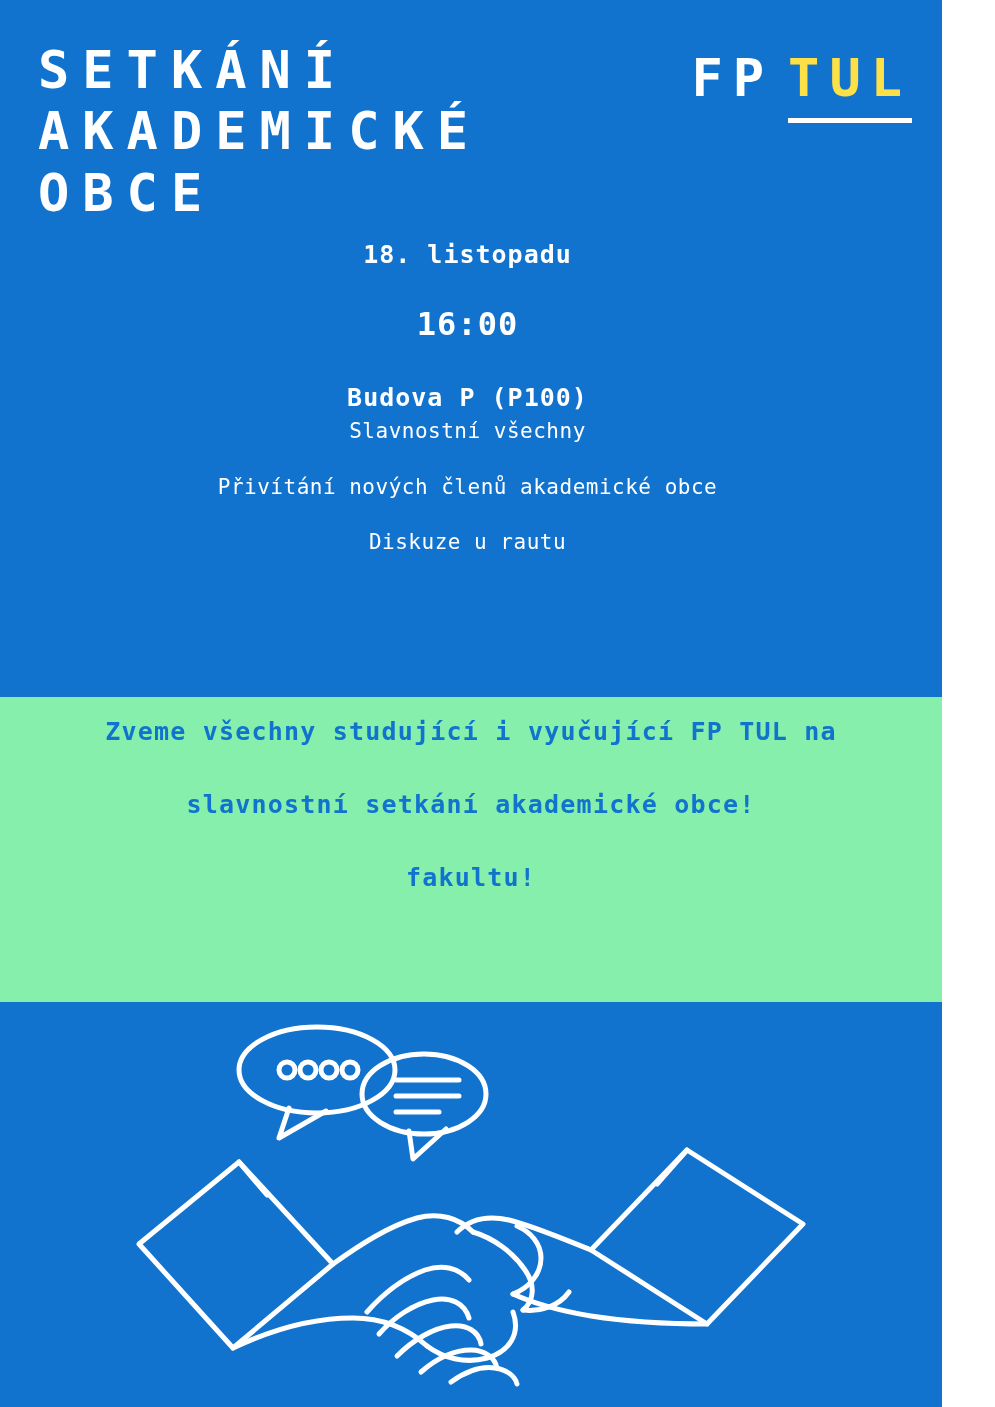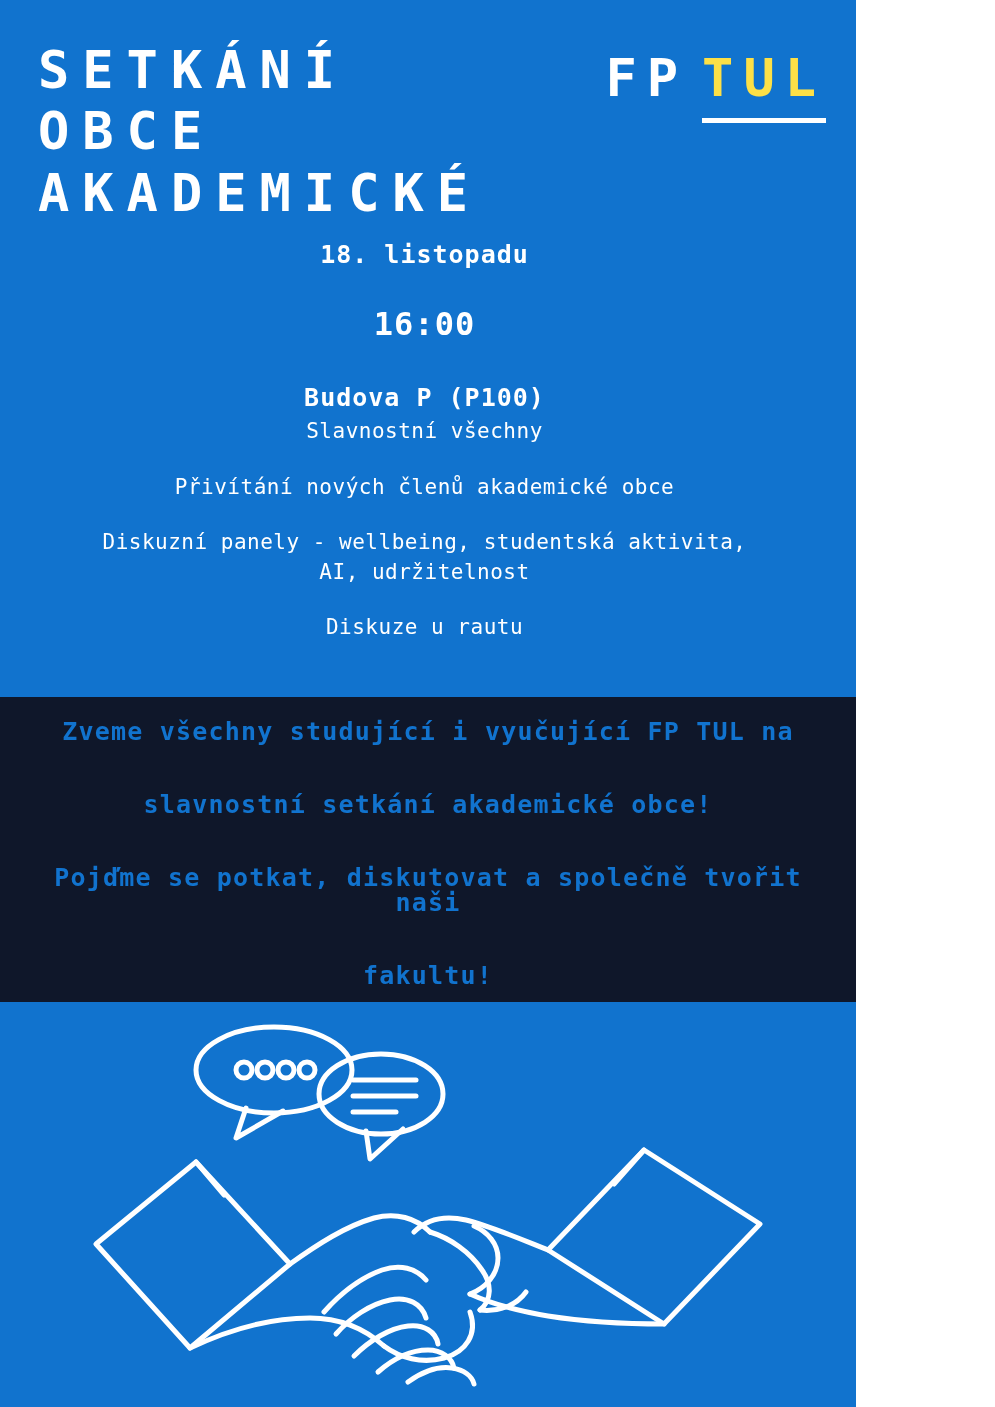--- a/index.html
+++ b/index.html
@@ -8,21 +8,21 @@
   }
   body {
     width: 995px;
     height: 1407px;
     background: #ffffff;
     font-family: "DejaVu Sans Mono", monospace;
     overflow: hidden;
   }
   .poster {
     position: relative;
-    width: 856px;
+    width: 942px;
     height: 1407px;
     background: #1173ce;
     display: flex;
     flex-direction: column;
   }
 
   
   .top-panel {
     position: relative;
     height: 697px;
@@ -99,21 +99,21 @@
     margin-bottom: 24px;
     line-height: 1.45;
     padding: 0 90px;
   }
   .program-item.first {
     margin-bottom: 26px;
   }
 
   
   .white-panel {
-    background: #0f172a;
+    background: #86efac;
     color: #1173ce;
     height: 305px;
     box-sizing: border-box;
     padding: 22px 20px 0 20px;
     text-align: center;
   }
   .invite-line {
     font-size: 25px;
     font-weight: bold;
     letter-spacing: 1.2px;
@@ -141,44 +141,42 @@
 </style>
 </head>
 <body>
 
 <div class="poster">
 
   <div class="top-panel">
 
     <div class="title-block">
       <div class="title-line">SETKÁNÍ</div>
+      <div class="title-line">AKADEMICKÉ</div>
       <div class="title-line">OBCE</div>
-      <div class="title-line">AKADEMICKÉ</div>
     </div>
 
     <div class="brand">
       <span class="brand-fp">FP</span>
       <span class="brand-tul">TUL</span>
     </div>
 
     <div class="details">
       <div class="detail-date">18. listopadu</div>
       <div class="detail-time">16:00</div>
       <div class="detail-venue">Budova P (P100)</div>
       <div class="program-item first">Slavnostní všechny</div>
       <div class="program-item">Přivítání nových členů akademické obce</div>
-      <div class="program-item">Diskuzní panely - wellbeing, studentská aktivita, AI, udržitelnost</div>
       <div class="program-item">Diskuze u rautu</div>
     </div>
   </div>
 
   <div class="white-panel">
     <p class="invite-line">Zveme všechny studující i vyučující FP TUL na</p>
     <p class="invite-line">slavnostní setkání akademické obce!</p>
-    <p class="invite-line">Pojďme se potkat, diskutovat a společně tvořit naši</p>
     <p class="invite-line">fakultu!</p>
   </div>
 
   <div class="bottom-panel">
     <svg class="handshake-svg" width="700" height="400" viewBox="0 0 700 400" fill="none" stroke="#ffffff" stroke-width="5" stroke-linecap="round" stroke-linejoin="round">
 
       <ellipse cx="196" cy="58" rx="78" ry="43"></ellipse>
       <path d="M168 96 L158 126 L205 99"></path>
       <circle cx="166" cy="58" r="8"></circle>
       <circle cx="187" cy="58" r="8"></circle>

